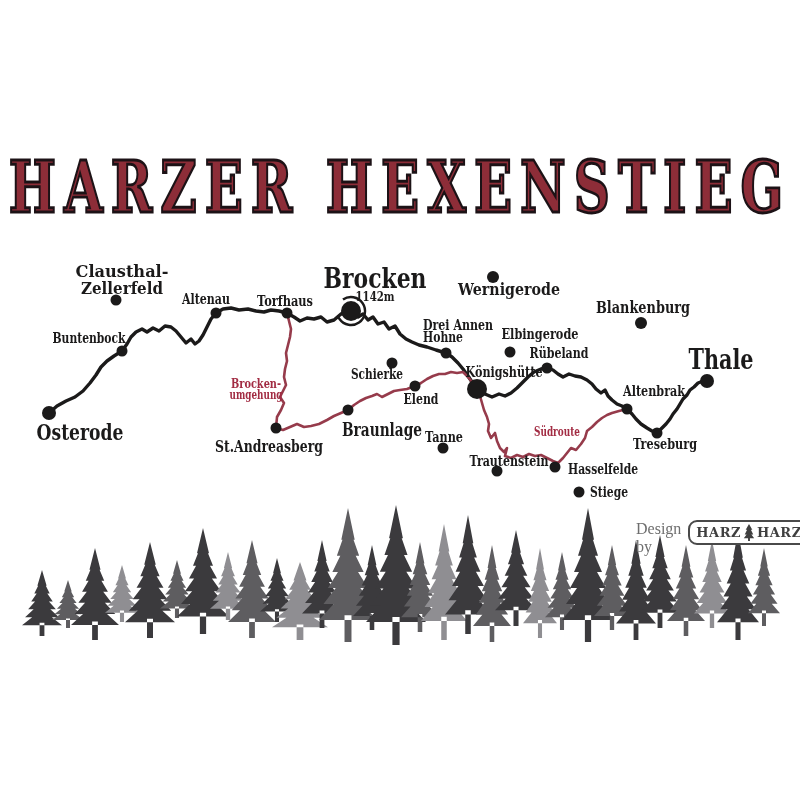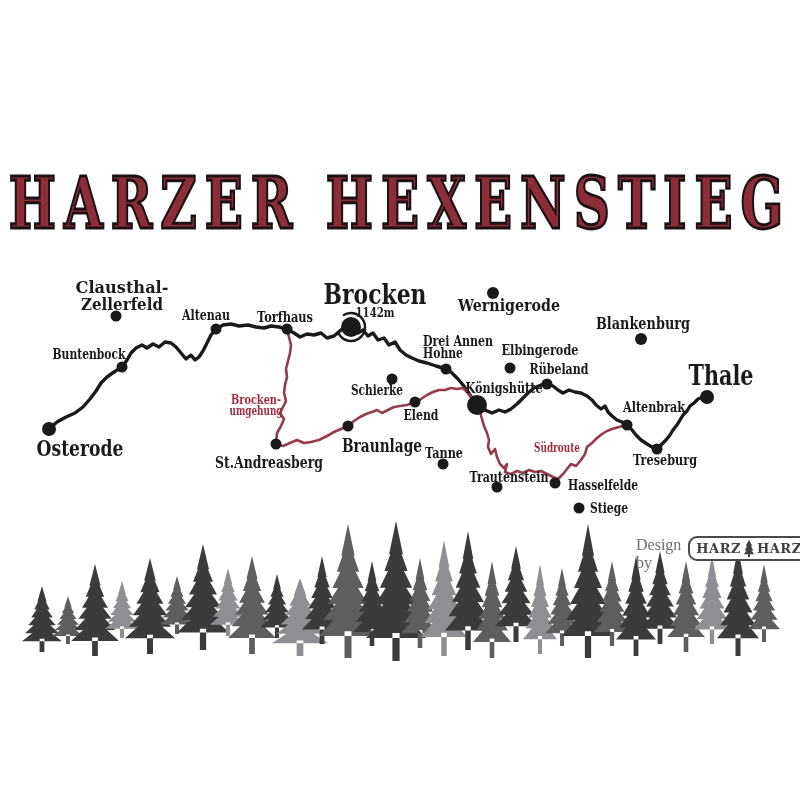--- a/index.html
+++ b/index.html
@@ -1,16 +1,16 @@
 <!DOCTYPE html>
 <html style="--title-fill: #8d2d38; --title-outline: #1c1216; --logo-gray: #6e6e6e; --badge-gray: #3f3f3f; --badge-border: #4a4a4a;"><head>
 <meta charset="utf-8">
 <style>
   html,body{margin:0;padding:0;background:#ffffff;}
-  #canvas{position:relative;width:800px;height:748px;margin:16px auto;background:#ffffff;overflow:hidden;
+  #canvas{position:relative;width:800px;height:748px;margin:0 auto;background:#ffffff;overflow:hidden;
           font-family:"DejaVu Serif",serif;}
   #title{position:absolute;left:0;right:0;top:153px;margin:0;text-align:center;
          font-family:"DejaVu Serif",serif;font-weight:700;font-size:50px;line-height:70px;
          letter-spacing:8px;white-space:nowrap;
          color:var(--title-fill,#8d2d38);
          -webkit-text-stroke:2px var(--title-outline,#1c1216);
          transform:scaleY(1.42);transform-origin:50% 35px;}
   #scene{position:absolute;left:0;top:0;width:800px;height:800px;}
   #scene text{font-family:"DejaVu Serif",serif;font-weight:700;}
   #credit{position:absolute;left:636px;top:520px;display:flex;align-items:flex-start;gap:7px;

